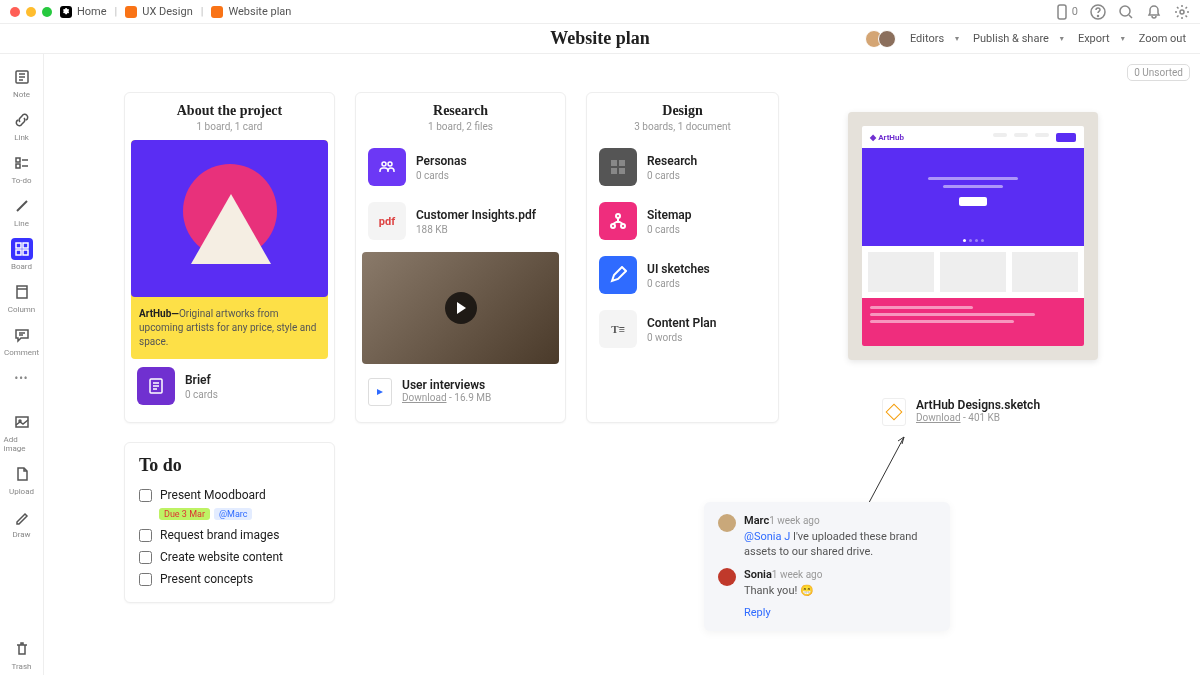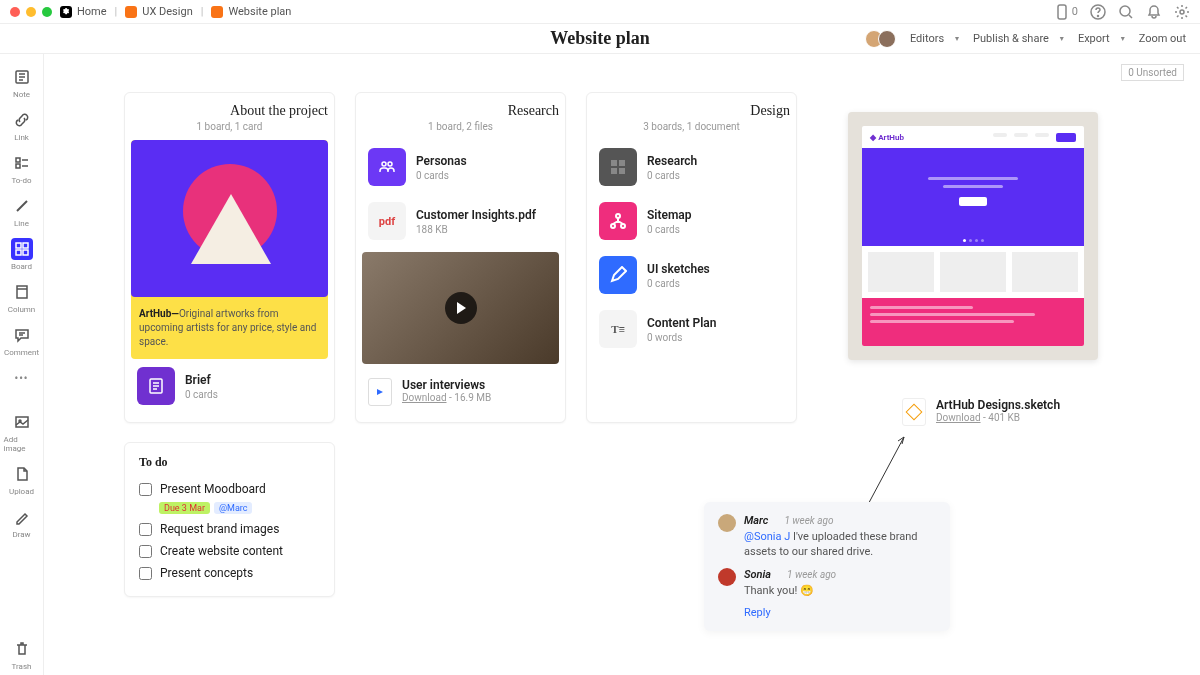--- a/index.html
+++ b/index.html
@@ -36,26 +36,26 @@
 .sidebar { width:44px; border-right:1px solid #eee; display:flex; flex-direction:column; align-items:center; padding-top:8px; gap:2px;}
 .sidebar .tool { width:36px; display:flex; flex-direction:column; align-items:center; padding:4px 0; cursor:pointer; border-radius:4px;}
 .sidebar .tool.active .icon-box { background:#3933ff; color:#fff; }
 .sidebar .tool .icon-box { width:22px; height:22px; display:flex; align-items:center; justify-content:center; border-radius:4px; color:#555;}
 .sidebar .tool .icon-box svg { width:16px; height:16px; stroke:currentColor; fill:none; stroke-width:1.5;}
 .sidebar .tool span.label { font-size:8px; color:#888; margin-top:2px;}
 .sidebar .spacer { flex:1; }
 .sidebar .dots { letter-spacing:1px; color:#888; font-weight:bold; font-size:10px;}
 
 .canvas { flex:1; position:relative; background:#fff; overflow:hidden;}
-.unsorted-pill { position:absolute; top:10px; right:16px; font-size:10px; color:#999; border:1px solid #ddd; padding:2px 6px; border-radius:0; background:#fff;}
+.unsorted-pill { position:absolute; top:10px; right:10px; font-size:10px; color:#999; border:1px solid #ddd; padding:2px 6px; border-radius:5px; background:#fff;}
 
 .columns { display:flex; gap:20px; position:absolute; top:38px; left:80px;}
 .col { width:211px; background:#fff; border:1px solid #eee; border-radius:6px; box-shadow:0 1px 2px rgba(0,0,0,.04); padding:10px 6px 6px;}
-.col.design-col { width:211px; }
-.col-title { font-family: Georgia, serif; font-weight:normal; font-size:14px; text-align:right;}
+.col.design-col { width:193px; }
+.col-title { font-family: Georgia, serif; font-weight:bold; font-size:14px; text-align:center;}
 .col-sub { font-size:10px; color:#999; text-align:center; margin-top:2px; margin-bottom:8px;}
 
 .hero-card { background:#fde047; border-radius:4px; overflow:hidden;}
 .hero-img { height:157px; background:#5a2df3; position:relative; border-radius:4px; overflow:hidden;}
 .hero-img .circle { position:absolute; width:94px; height:94px; background:#e8317b; border-radius:50%; left:52px; top:24px;}
 .hero-img .tri { position:absolute; left:60px; top:54px; width:0; height:0; border-left:40px solid transparent; border-right:40px solid transparent; border-bottom:70px solid #f5eee3; }
 .hero-desc { font-size:10px; color:#555; padding:10px 8px; line-height:1.4;}
 .hero-desc b { color:#222; }
 
 .item-row { display:flex; align-items:center; gap:10px; padding:8px 6px; border-radius:4px;}
@@ -77,21 +77,21 @@
 
 .file-row { display:flex; align-items:flex-start; gap:10px; padding:10px 6px;}
 .file-icon { width:24px; height:28px; border:1px solid #ddd; border-radius:3px; display:flex; align-items:center; justify-content:center; color:#2f6bff;}
 .file-icon svg{ width:10px; height:10px; fill:#2f6bff;}
 .file-row .name{ font-size:12px; font-weight:600;}
 .file-row .meta{ font-size:10px; color:#999;}
 .file-row .meta a{ color:#999; text-decoration:underline;}
 
 
 .todo-card { width:211px; background:#fff; border:1px solid #eee; border-radius:6px; box-shadow:0 1px 2px rgba(0,0,0,.04); padding:12px 14px; position:absolute; top:388px; left:80px;}
-.todo-title { font-family: Georgia, serif; font-weight:bold; font-size:12px; margin-bottom:8px;}
+.todo-title { font-family: Georgia, serif; font-weight:bold; font-size:18px; margin-bottom:8px;}
 .todo-item { display:flex; align-items:flex-start; gap:8px; font-size:12px; padding:4px 0;}
 .todo-item input[type=checkbox]{ width:13px; height:13px; margin-top:1px;}
 .todo-item.done span{ color:#bbb;}
 .todo-tags{ display:flex; gap:4px; margin-left:20px; margin-top:2px; margin-bottom:4px;}
 .tag{ font-size:9px; padding:1px 5px; border-radius:3px;}
 .tag.due{ background:#bef264; color:#d33;}
 .tag.mention{ background:#e3ecff; color:#2f6bff;}
 
 
 .artboard { position:absolute; left:804px; top:58px; width:250px; background:#e5e1da; border-radius:4px; box-shadow:0 2px 6px rgba(0,0,0,.1); padding:14px;}
@@ -106,31 +106,31 @@
 .ab-hero .l1{ width:90px;} .ab-hero .l2{ width:60px;}
 .ab-hero .cta{ width:28px; height:9px; background:#fff; border-radius:2px; margin-top:4px;}
 .ab-dots{ height:12px; background:#5a2df3; display:flex; justify-content:center; align-items:center; gap:3px;}
 .ab-dots .d{ width:3px; height:3px; border-radius:50%; background:rgba(255,255,255,.4);}
 .ab-dots .d.on{ background:#fff;}
 .ab-thumbs{ display:flex; gap:6px; padding:6px; background:#fff;}
 .ab-thumbs .t{ flex:1; height:40px; background:#eee;}
 .ab-bottom{ height:48px; background:#ef2d7d; padding:8px; display:flex; flex-direction:column; gap:4px;}
 .ab-bottom .bl{ height:3px; background:rgba(255,255,255,.5); border-radius:2px;}
 
-.sketch-meta{ position:absolute; left:848px; top:330px; width:250px; background:#fff; display:flex; gap:10px; padding:14px 10px;}
+.sketch-meta{ position:absolute; left:828px; top:330px; width:250px; background:#fff; display:flex; gap:10px; padding:14px 10px;}
 .sketch-icon{ width:24px; height:28px; border:1px solid #eee; border-radius:3px; display:flex; align-items:center; justify-content:center;}
 .sketch-icon .diamond{ width:12px; height:12px; transform:rotate(45deg); border:1.5px solid #f59e0b;}
 
 
 .comment-box{ position:absolute; left:660px; top:448px; width:246px; background:#f5f6f9; border-radius:6px; padding:12px 14px; font-size:11px; box-shadow:0 2px 8px rgba(0,0,0,.05);}
 .comment{ display:flex; gap:8px; margin-bottom:8px;}
 .comment .av{ width:18px; height:18px; border-radius:50%; background:#888; flex-shrink:0;}
 .comment .av.s{ background:#c0392b;}
 .comment .body{ flex:1;}
-.comment .head{ display:flex; gap:16px; align-items:baseline;font-style:italic;}
+.comment .head{ display:flex; gap:0; align-items:baseline;}
 .comment .name{ font-weight:600; font-size:11px;}
 .comment .time{ font-size:10px; color:#999;}
 .comment .text{ font-size:11px; color:#555; line-height:1.4; margin-top:2px;}
 .comment .text .m{ color:#2f6bff;}
 .reply-link{ font-size:11px; color:#2f6bff; margin-left:26px; cursor:pointer;}
 
 
 .arrow-svg { position:absolute; left:810px; top:378px; pointer-events:none;}
 
 .chev{ font-size:8px; color:#888;}

